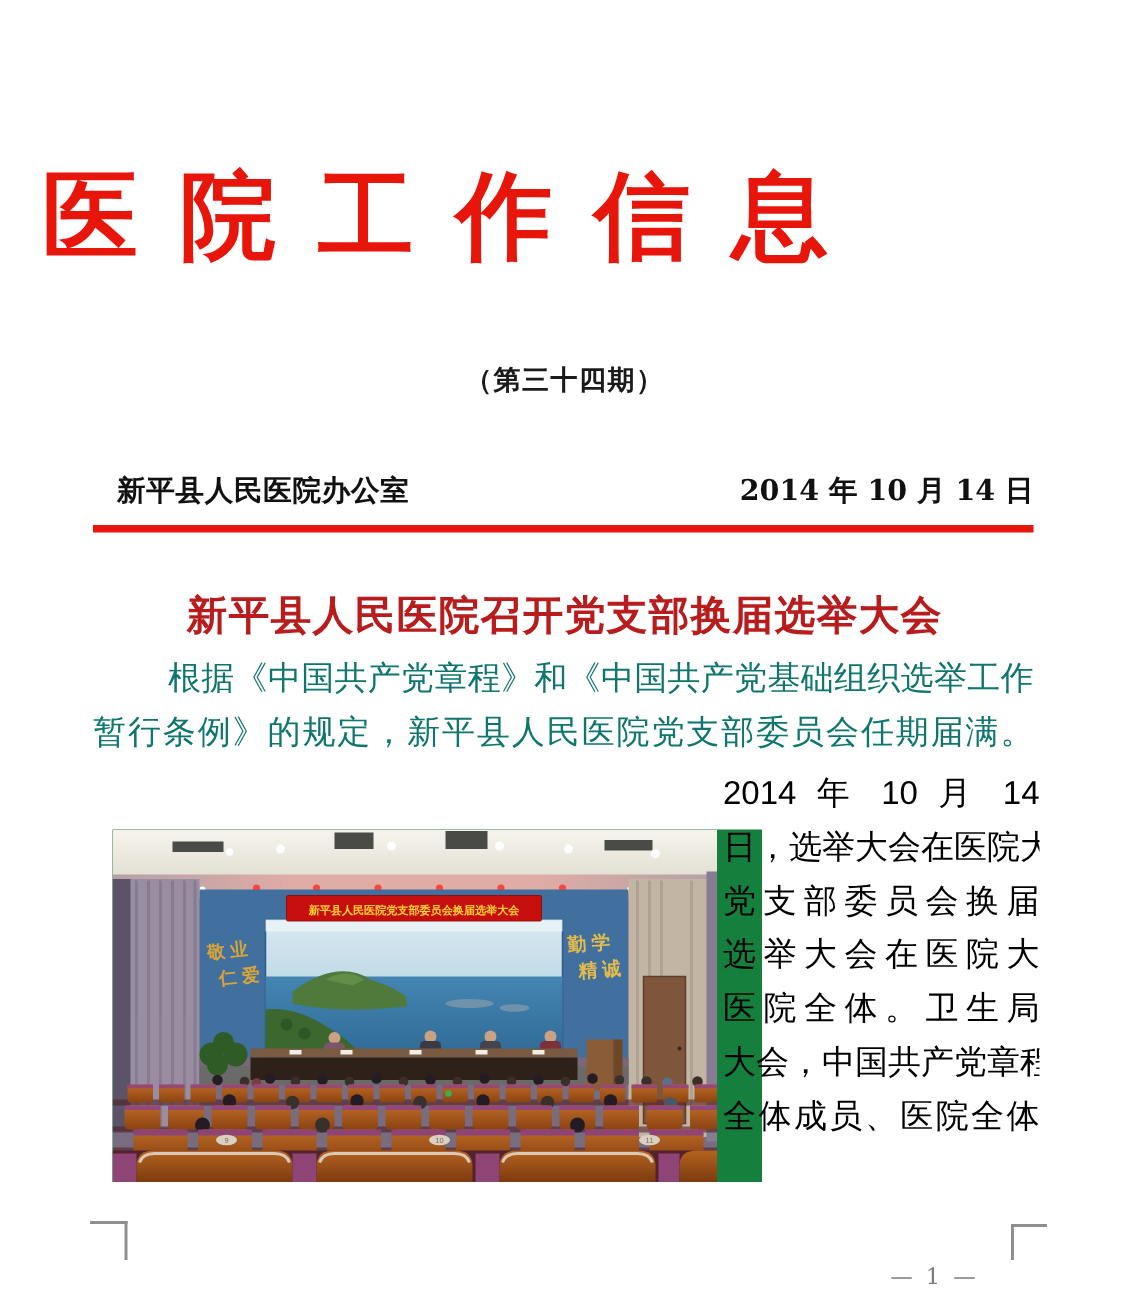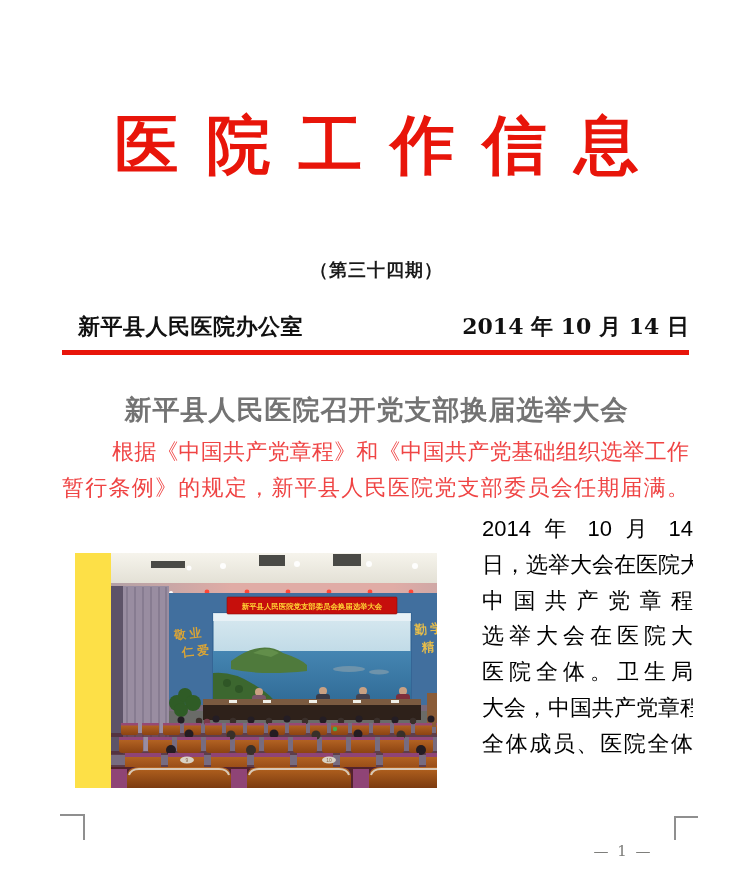--- a/index.html
+++ b/index.html
@@ -5,57 +5,57 @@
   * { margin:0; padding:0; box-sizing:border-box; }
   html,body { background:#ffffff; }
   body { font-family:"Liberation Sans","DejaVu Sans",sans-serif; }
   .page {
     position:relative; width:753px; height:875px; background:#ffffff;
     overflow:hidden; margin:0 auto;
   }
   
   .masthead {
     position:absolute; top:103px; left:0; width:753px; height:84px;
-    text-align:center; color:#e8150a; font-size:64px; line-height:84px;
+    text-align:left; color:#e8150a; font-size:64px; line-height:84px;
     font-weight:bold; font-family:"DejaVu Serif","Liberation Serif",serif;
     letter-spacing:28px; text-indent:28px; white-space:nowrap;
   }
   .issue {
     position:absolute; top:241px; left:0; width:753px; text-align:center;
     font-size:18px; font-weight:bold; color:#1a1a1a;
-    font-family:"DejaVu Serif","Liberation Serif",serif; letter-spacing:1px;margin-top:17px;
+    font-family:"DejaVu Serif","Liberation Serif",serif; letter-spacing:1px;
   }
   .masthead-row {
     position:absolute; top:314px; left:62px; width:627px; height:26px;
     display:flex; justify-content:space-between; align-items:center;
-    font-size:22px; font-weight:bold; color:#111;
+    font-size:19px; font-weight:bold; color:#111;
     font-family:"DejaVu Serif","Liberation Serif",serif;
   }
   .masthead-row .office { padding-left:16px; letter-spacing:0.5px; }
   .red-rule {
     position:absolute; top:350px; left:62px; width:627px; height:5px;
     background:#e8150a;
   }
   
   .article-title {
     position:absolute; top:392px; left:0; width:753px; text-align:center;
-    font-size:27px; font-weight:bold; color:#737373; letter-spacing:1px;
+    font-size:27px; font-weight:bold; color:#b91c1c; letter-spacing:1px;
     white-space:nowrap;
   }
   .para-line {
     position:absolute; left:62px; width:627px; height:36px; line-height:36px;
-    font-size:22px; color:#ef4444; text-align:justify; text-align-last:justify;
+    font-size:22px; color:#0f766e; text-align:justify; text-align-last:justify;
     white-space:nowrap; overflow:hidden;
   }
   .para-line.l1 { top:434px; text-indent:50px; }
   .para-line.l2 { top:470px; }
   
   .photo {
-    position:absolute; left:75px; top:553px; width:362px; height:235px;
-    overflow:hidden; background:#fde047;padding-left:36px;
+    position:absolute; left:75px; top:553px; width:433px; height:235px;
+    overflow:hidden; background:#15803d;
   }
   .photo svg { display:block; width:403px; height:235px; }
   .photo svg text { font-family:"Liberation Sans","DejaVu Sans",sans-serif; }
   
   .wrap-col { position:absolute; left:482px; top:511px; width:211px; }
   .wrap-line {
     height:35.8px; line-height:35.8px; font-size:22px; color:#000;
     text-align:justify; text-align-last:justify; white-space:nowrap; overflow:hidden;
   }
   
@@ -509,21 +509,21 @@
         <g transform="translate(378,214)">
           <path d="M0 10 Q0 0 12 0 L25 0 L25 21 L0 21 Z" fill="url(#gChairBig)"></path>
         </g>
       </g>
     </svg>
   </div>
 
   <div class="wrap-col">
     <div class="wrap-line">2014 年 10 月 14</div>
     <div class="wrap-line">日，选举大会在医院大</div>
-    <div class="wrap-line">中国共产党章程</div>
+    <div class="wrap-line">党支部委员会换届</div>
     <div class="wrap-line">选举大会在医院大</div>
     <div class="wrap-line">医院全体。卫生局</div>
     <div class="wrap-line">大会，中国共产党章程</div>
     <div class="wrap-line">全体成员、医院全体</div>
   </div>
 
   <div class="crop-bl"></div>
   <div class="crop-br"></div>
 
   <div class="page-number">— 1 —</div>

